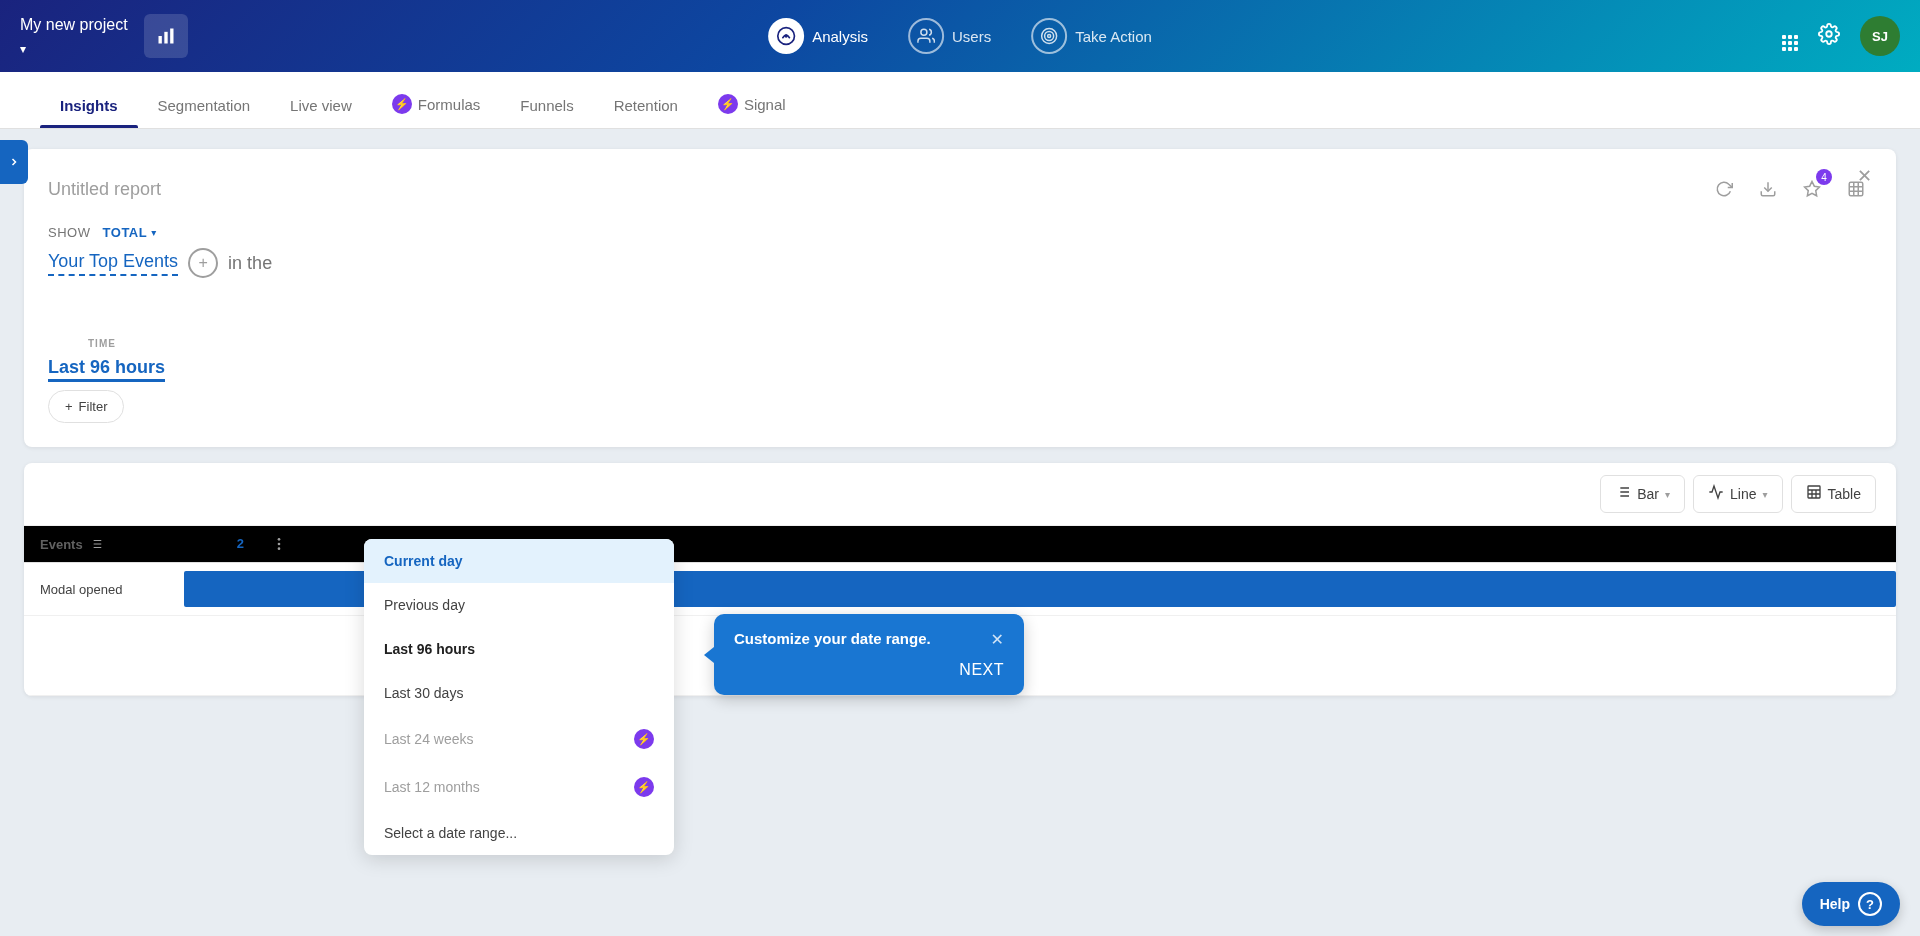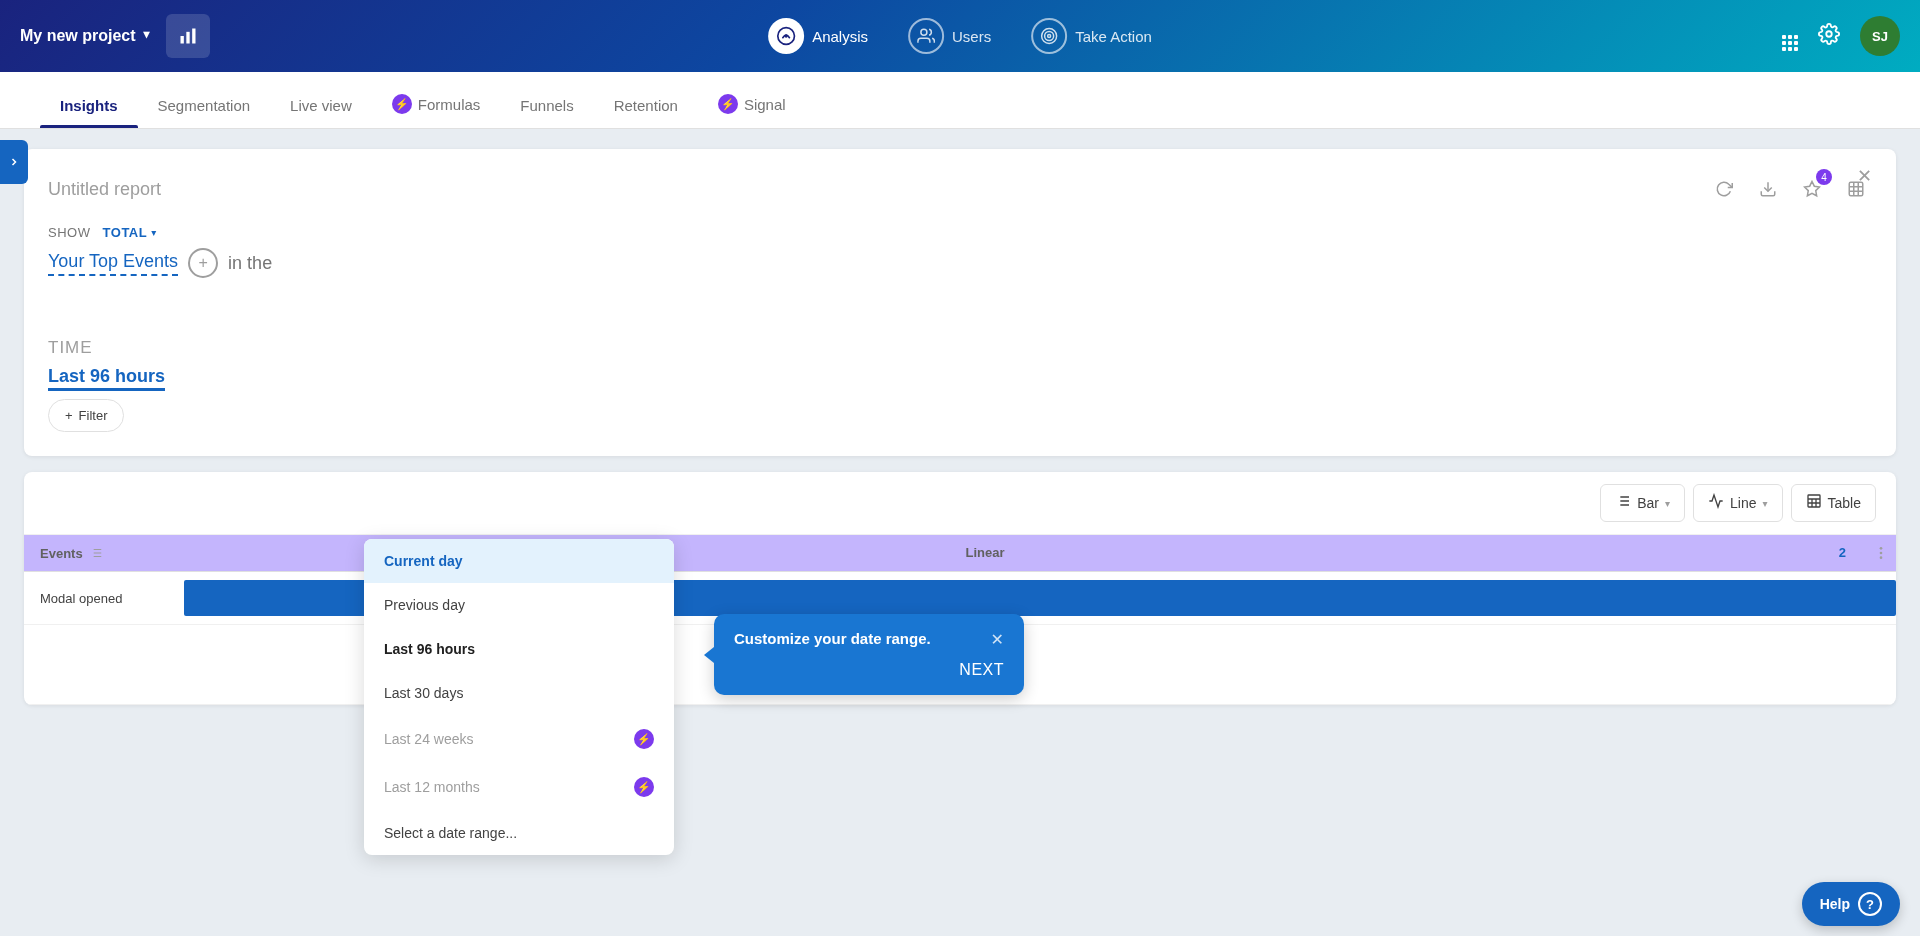--- a/index.html
+++ b/index.html
@@ -13,22 +13,23 @@
       align-items: center;
       padding: 0 20px;
       position: relative;
     }
     .project-title {
       display: flex;
       align-items: flex-start;
       gap: 8px;
       color: white;
       font-size: 16px;
-      font-weight: 700;
-      cursor: pointer;
+      font-weight: 400;
+      cursor: pointer;
+      flex-direction: column;
     }
     .project-title .chevron { font-size: 12px; }
     .nav-icon-box {
       width: 44px; height: 44px;
       background: rgba(255,255,255,0.15);
       border-radius: 6px;
       display: flex; align-items: center; justify-content: center;
       margin-left: 16px;
       cursor: pointer;
     }
@@ -194,24 +195,25 @@
       font-weight: 500;
       letter-spacing: 0.5px;
     }
     .show-total .total-text {
       color: #1565c0;
       font-weight: 700;
     }
     .show-total .chevron { color: #1565c0; font-size: 10px; }
 
     .time-label {
-      font-size: 17px;
+      font-size: 10px;
       color: #9e9e9e;
-      font-weight: 400;
+      font-weight: 700;
       letter-spacing: 1px;
+      margin-left: 40px;
     }
 
     .events-selector {
       display: flex; align-items: center; gap: 10px;
     }
     .events-label {
       font-size: 18px;
       color: #1565c0;
       font-weight: 500;
       border-bottom: 2px dashed #1565c0;
@@ -336,21 +338,21 @@
       background: white;
       font-size: 14px;
       color: #424242;
       cursor: pointer;
     }
     .chart-btn .icon { font-size: 16px; }
     .chart-btn .chevron { font-size: 10px; color: #9e9e9e; }
 
     .chart-table-header {
       display: flex;
-      background: #c4b5fd;
+      background: #000000;
       border-bottom: 1px solid #e0e0e0;
       padding: 10px 0;
     }
     .col-events {
       width: 160px;
       min-width: 160px;
       padding: 0 16px;
       font-size: 13px;
       font-weight: 600;
       color: #616161;
@@ -724,23 +726,20 @@
         <span>Events</span>
         <svg width="14" height="14" viewBox="0 0 24 24" fill="none" stroke="#9e9e9e" stroke-width="2">
           <line x1="8" y1="6" x2="21" y2="6"></line>
             <line x1="8" y1="12" x2="21" y2="12"></line>
             <line x1="8" y1="18" x2="21" y2="18"></line>
           <line x1="3" y1="6" x2="3.01" y2="6"></line>
             <line x1="3" y1="12" x2="3.01" y2="12"></line>
             <line x1="3" y1="18" x2="3.01" y2="18"></line>
         </svg>
       </div>
-      <div class="col-linear">
-        <span>Linear</span>
-      </div>
       <div class="col-number">
         <span style="color:#1565c0;font-weight:700;">2</span>
       </div>
       <div class="col-more">
         <svg width="16" height="16" viewBox="0 0 24 24" fill="#9e9e9e">
           <circle cx="12" cy="5" r="2"></circle>
             <circle cx="12" cy="12" r="2"></circle>
             <circle cx="12" cy="19" r="2"></circle>
         </svg>
       </div>

